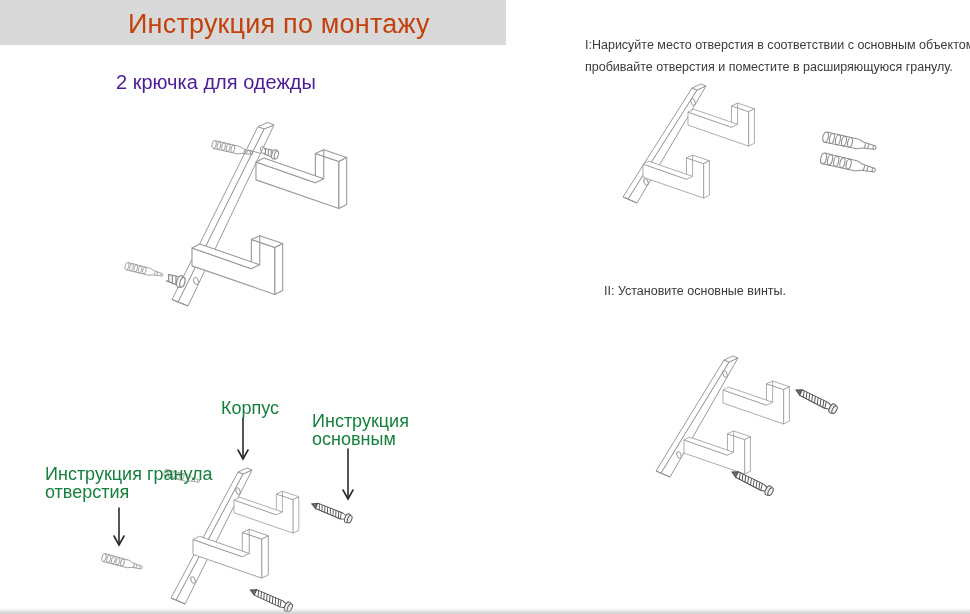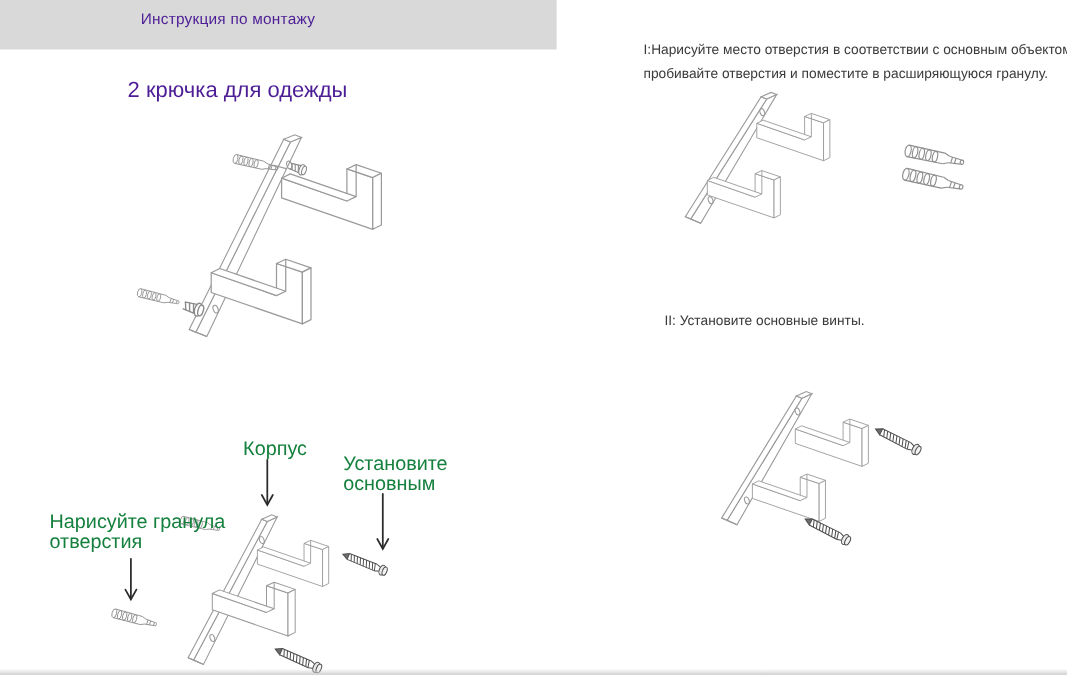--- a/index.html
+++ b/index.html
@@ -4,21 +4,21 @@
 <style>
   html,body{margin:0;padding:0;background:#ffffff;}
   .page{
     position:relative;width:970px;height:614px;background:#ffffff;overflow:hidden;
     font-family:"Liberation Sans","DejaVu Sans",sans-serif;color:#3d3d3d;
   }
   .header-bar{
     position:absolute;left:0;top:0;width:506px;height:45px;background:#d9d9d9;
   }
   .title{
-    position:absolute;left:128px;top:9px;font-size:14px;color:#4c1d95;letter-spacing:.2px;
+    position:absolute;left:128px;top:9px;font-size:27px;color:#c2410c;letter-spacing:.2px;
   }
   .subtitle{
     position:absolute;left:116px;top:71px;font-size:20px;color:#4c1d95;
   }
   .step-text{
     position:absolute;font-size:12.5px;line-height:22px;color:#3a3a3a;white-space:nowrap;
   }
   .step1{left:585px;top:34px;}
   .step1 span{display:block;}
   .step2{left:604px;top:280px;text-align:center;}
@@ -172,23 +172,23 @@
   <div class="step-text step1">
     <span>I:Нарисуйте место отверстия в соответствии с основным объектом,</span>
     <span>пробивайте отверстия и поместите в расширяющуюся гранулу.</span>
   </div>
 
   <div class="step-text step2">II: Установите основные винты.</div>
 
   <div class="part-label lbl-korpus">Корпус</div>
 
   <div class="part-label lbl-base">
-    <span>Установите</span>
+    <span>Инструкция</span>
     <span>основным</span>
   </div>
 
   <div class="part-label lbl-granule">
-    <span>Нарисуйте гранула</span>
+    <span>Инструкция гранула</span>
     <span>отверстия</span>
   </div>
 
   <div class="bottom-fade"></div>
 </div>
 
 </body></html>

